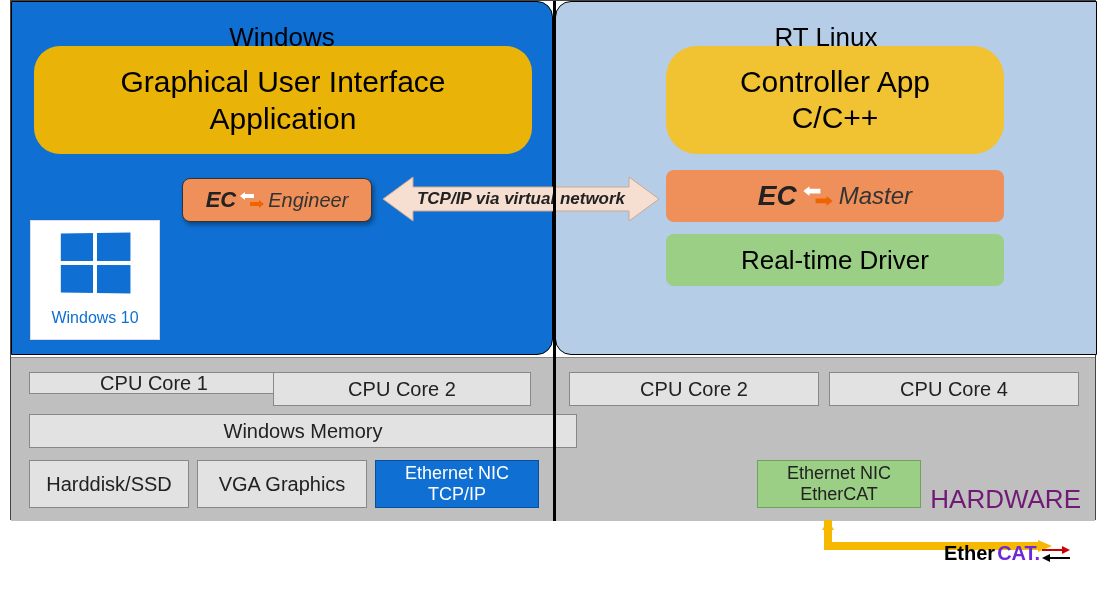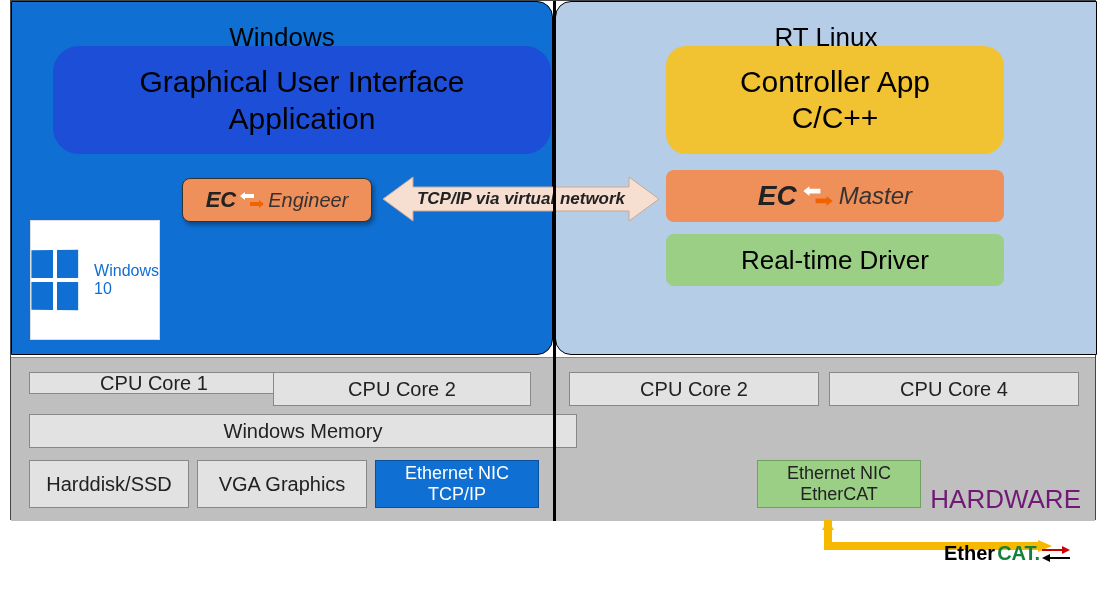--- a/index.html
+++ b/index.html
@@ -1,43 +1,43 @@
 <!DOCTYPE html>
 <html><head>
 <meta charset="utf-8">
 <style>
   * { box-sizing: border-box; margin: 0; padding: 0; }
   body { font-family: "Segoe UI", Arial, sans-serif; width: 1106px; height: 597px; background: #fff; position: relative; }
   .diagram { position: absolute; left: 10px; top: 0; width: 1086px; height: 520px; border: 1px solid #444; }
   .win-panel { position: absolute; left: 0; top: 0; width: 542px; height: 354px; background: #0f6fd2; border: 1px solid #000; border-radius: 0 16px 16px 0; }
   .linux-panel { position: absolute; left: 544px; top: 0; width: 542px; height: 354px; background: #b5cde6; border: 1px solid #000; border-radius: 16px 0 0 16px; }
   .panel-title { text-align: center; font-size: 26px; color: #000; margin-top: 20px; }
-  .gui-app { position: absolute; left: 22px; top: 44px; width: 498px; height: 108px; background: #1d4ed8; border-radius: 26px; display: flex; flex-direction: column; justify-content: center; align-items: center; font-size: 30px; line-height: 1.25; color: #000; margin-left: 19px; }
+  .gui-app { position: absolute; left: 22px; top: 44px; width: 498px; height: 108px; background: #eab308; border-radius: 26px; display: flex; flex-direction: column; justify-content: center; align-items: center; font-size: 30px; line-height: 1.25; color: #000; }
   .ec-engineer { position: absolute; left: 170px; top: 176px; width: 190px; height: 44px; background: #ef8f5a; border: 1px solid #333; border-radius: 8px; display: flex; justify-content: center; align-items: center; gap: 4px; box-shadow: 2px 3px 4px rgba(0,0,0,.35); }
   .ec-label { font-weight: bold; font-style: italic; font-size: 22px; color: #222; }
   .ec-sub { font-style: italic; font-size: 20px; color: #333; }
   .arrow-icon { width: 24px; height: 18px; }
-  .win-logo { position: absolute; left: 18px; bottom: 14px; width: 130px; height: 120px; background: #fff; border: 1px solid #ddd; display: flex; justify-content: center; align-items: center; gap: 16px; }
+  .win-logo { position: absolute; left: 18px; bottom: 14px; width: 130px; height: 120px; background: #fff; border: 1px solid #ddd; display: flex; flex-direction: column; justify-content: center; align-items: center; gap: 16px; }
   .win-logo .grid { width: 70px; height: 60px; display: grid; grid-template-columns: 1fr 1fr; grid-template-rows: 1fr 1fr; gap: 4px; transform: perspective(200px) rotateY(-6deg); }
   .win-logo .sq { background: #0f6fd2; }
   .win-logo .txt { color: #0f6fd2; font-size: 16px; }
-  .controller-app { position: absolute; left: 110px; top: 44px; width: 338px; height: 108px; background: #f1c232; border-radius: 20px; display: flex; flex-direction: column; justify-content: center; align-items: center; font-size: 30px; line-height: 1.2; }
+  .controller-app { position: absolute; left: 110px; top: 44px; width: 338px; height: 108px; background: #f1c232; border-radius: 31px; display: flex; flex-direction: column; justify-content: center; align-items: center; font-size: 30px; line-height: 1.2; }
   .ec-master { position: absolute; left: 110px; top: 168px; width: 338px; height: 52px; background: #ef8f5a; border-radius: 8px; display: flex; justify-content: center; align-items: center; gap: 6px; }
   .ec-master .ec-label { font-size: 28px; }
   .ec-master .ec-sub { font-size: 24px; }
   .rt-driver { position: absolute; left: 110px; top: 232px; width: 338px; height: 52px; background: #9bcf86; border-radius: 8px; display: flex; justify-content: center; align-items: center; font-size: 26px; }
   .tcp-arrow { position: absolute; left: 372px; top: 172px; width: 276px; height: 52px; }
   .tcp-arrow svg { width: 100%; height: 100%; }
   .tcp-label { position: absolute; left: 0; top: 0; width: 100%; height: 100%; display: flex; justify-content: center; align-items: center; font-style: italic; font-weight: bold; font-size: 17px; color: #222; }
   .hardware { position: absolute; left: 0; top: 356px; width: 100%; height: 164px; background: #bfbfbf; border-top: 1px solid #888; }
   .hw-box { position: absolute; background: #e2e2e2; border: 1px solid #888; display: flex; flex-direction: column; justify-content: center; align-items: center; font-size: 20px; color: #222; text-align: center; }
   .hw-label { position: absolute; right: 14px; bottom: 6px; font-size: 26px; color: #701a75; }
   .divider { position: absolute; left: 542px; top: 0; width: 3px; height: 520px; background: #000; }
   .ecat-logo { position: absolute; left: 944px; top: 542px; font-size: 20px; font-weight: bold; color: #000; display: flex; align-items: center; gap: 2px; }
-  .ecat-logo .cat { color: #15803d; }
+  .ecat-logo .cat { color: #6d28d9; }
   .ecat-arrow { position: absolute; left: 810px; top: 520px; width: 250px; height: 40px; }
 </style>
 </head>
 <body>
 
 <div class="diagram">
 
   <div class="win-panel">
     <div class="panel-title">Windows</div>
     <div class="gui-app">

